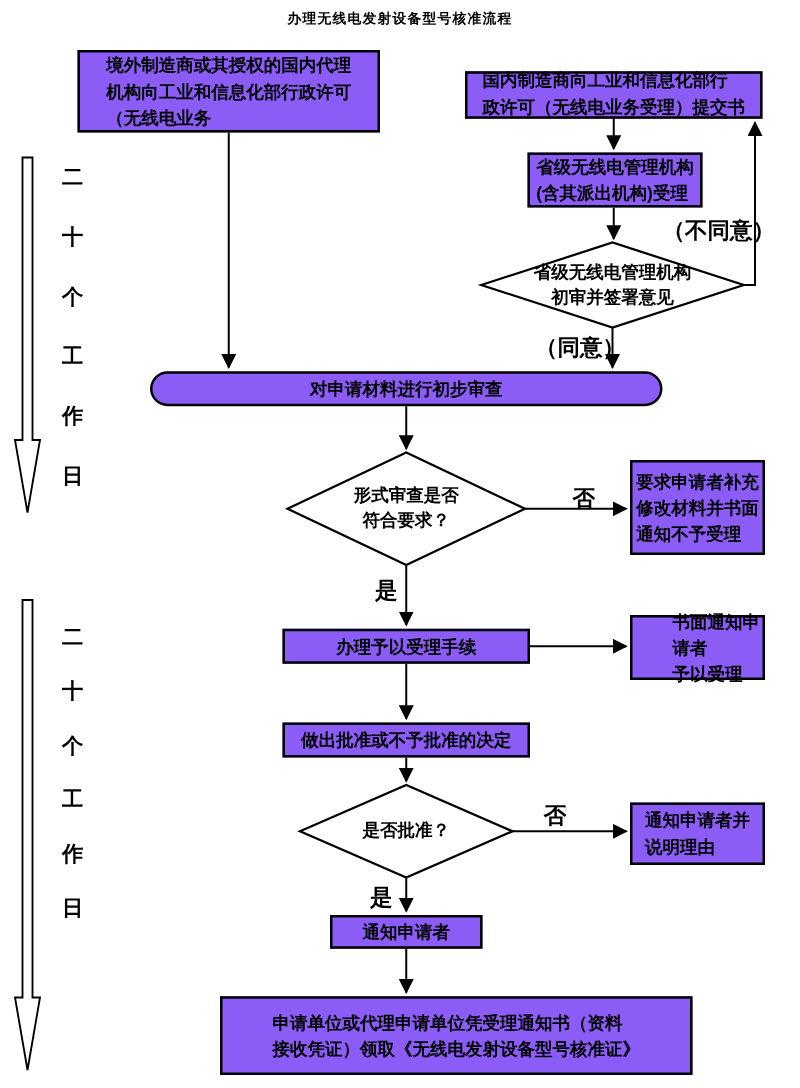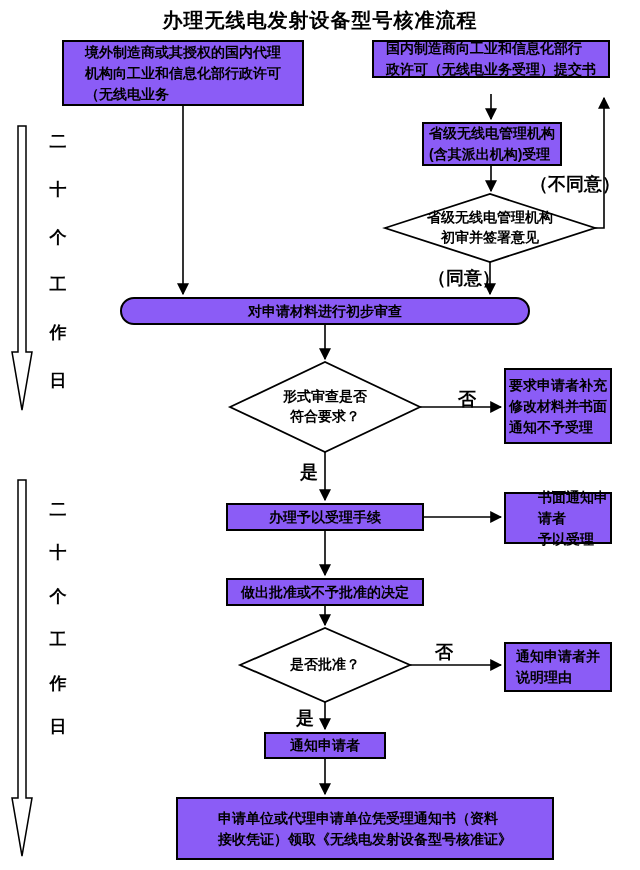--- a/index.html
+++ b/index.html
@@ -1,21 +1,21 @@
 <!DOCTYPE html>
 <html><head>
 <meta charset="utf-8">
 <style>
   * { margin:0; padding:0; box-sizing:border-box; }
   html,body { background:#fff; }
   body { font-family:"Liberation Sans", sans-serif; color:#000; }
   .canvas { position:relative; width:640px; height:870px; background:#fff; overflow:hidden; }
   .layer { position:absolute; left:0; top:0; }
   .title { position:absolute; top:7px; left:0; width:100%; text-align:center;
-           font-size:20px; font-weight:700; letter-spacing:1px; }
+           font-size:11px; font-weight:700; letter-spacing:1px; }
   .node { position:absolute; border:2px solid #000; background:#8b5cf6;
           display:flex; align-items:center; justify-content:center; 
           font-size:14px; font-weight:700; line-height:1.5; white-space:pre-line; }
   .dtext { position:absolute; display:flex; align-items:center; justify-content:center;
            text-align:center; font-size:14px; font-weight:700; line-height:1.4; white-space:pre-line; }
   .lbl { position:absolute; font-size:18px; font-weight:700; white-space:nowrap; }
   .vtext { position:absolute; display:flex; flex-direction:column; justify-content:space-between;
            align-items:center; font-size:17px; font-weight:700; }
 </style>
 </head>
@@ -71,21 +71,21 @@
       <span>十</span>
       <span>个</span>
       <span>工</span>
       <span>作</span>
       <span>日</span>
     </div>
 
   <div class="node" style="left:62px;  top:40px;  width:242px; height:66px;">境外制造商或其授权的国内代理
 机构向工业和信息化部行政许可
 （无线电业务</div>
-  <div class="node" style="left:372px; top:40px;  width:238px; height:38px;font-family:Liberation Serif, serif;">国内制造商向工业和信息化部行
+  <div class="node" style="left:372px; top:57px;  width:238px; height:38px;font-family:Liberation Serif, serif;">国内制造商向工业和信息化部行
 政许可（无线电业务受理）提交书</div>
   <div class="node" style="left:422px; top:122px; width:140px; height:44px;">省级无线电管理机构
 (含其派出机构)受理</div>
   <div class="node" style="left:120px; top:297px; width:410px; height:28px;border-radius:14px;">对申请材料进行初步审查</div>
   <div class="node" style="left:504px; top:368px; width:108px; height:76px;">要求申请者补充
 修改材料并书面
 通知不予受理</div>
   <div class="node" style="left:226px; top:503px; width:198px; height:28px;">办理予以受理手续</div>
   <div class="node" style="left:504px; top:492px; width:108px; height:52px;padding-left:32px;">书面通知申请者
 予以受理</div>

